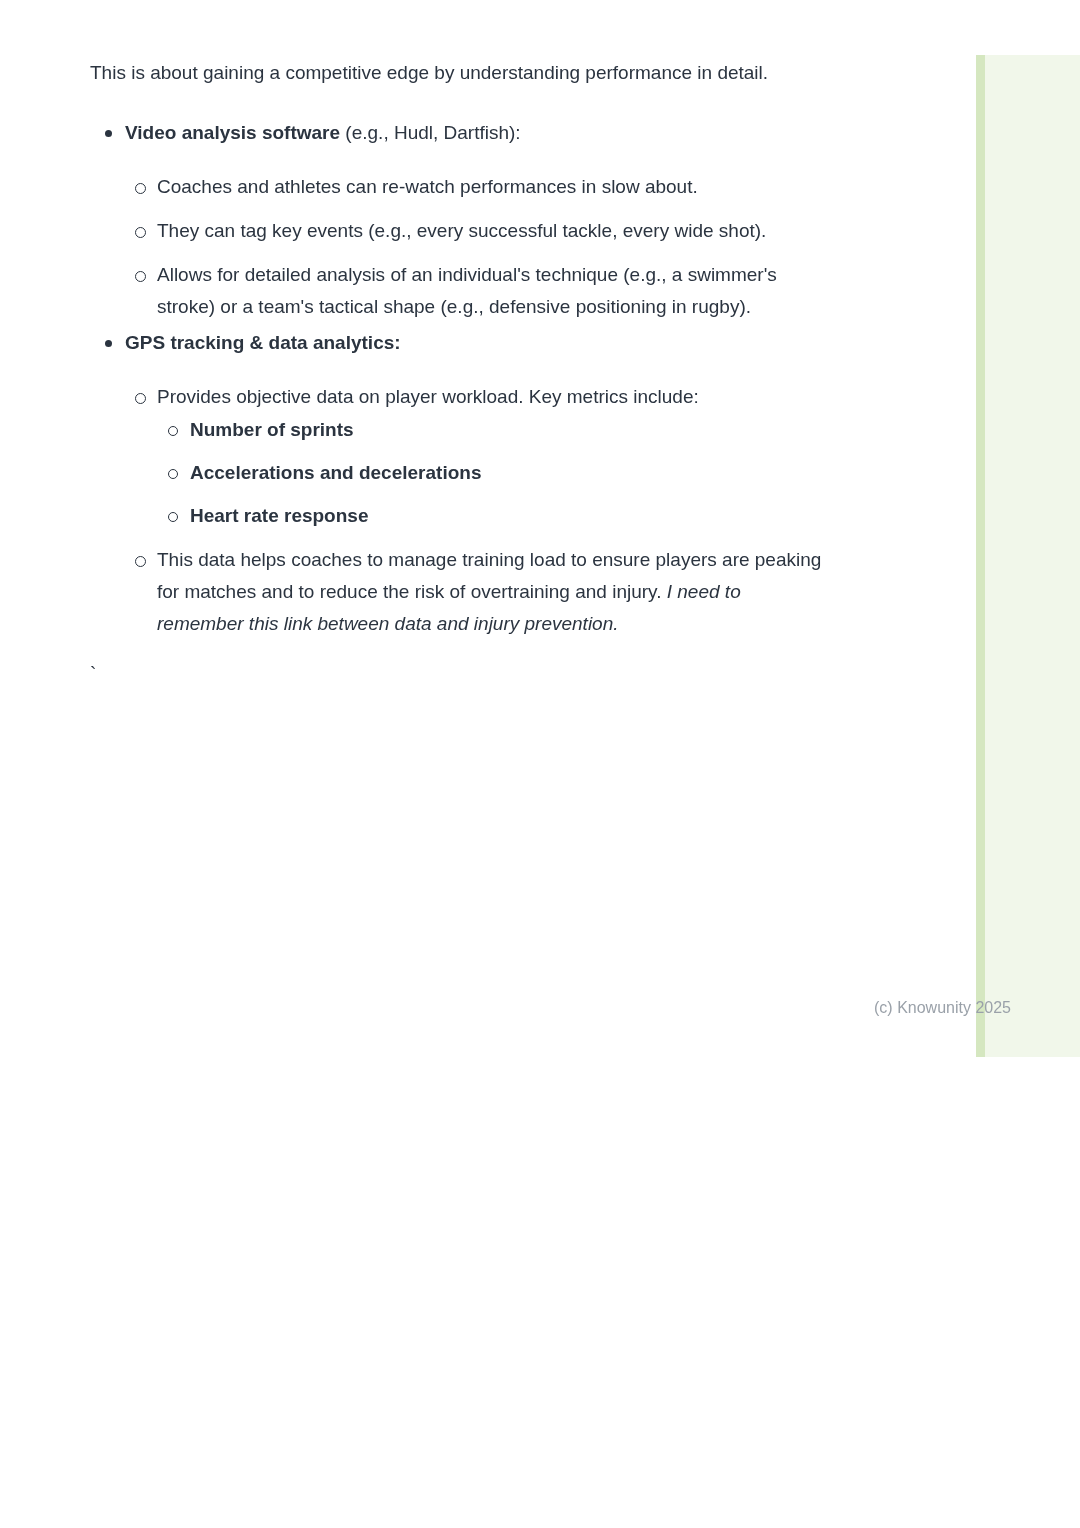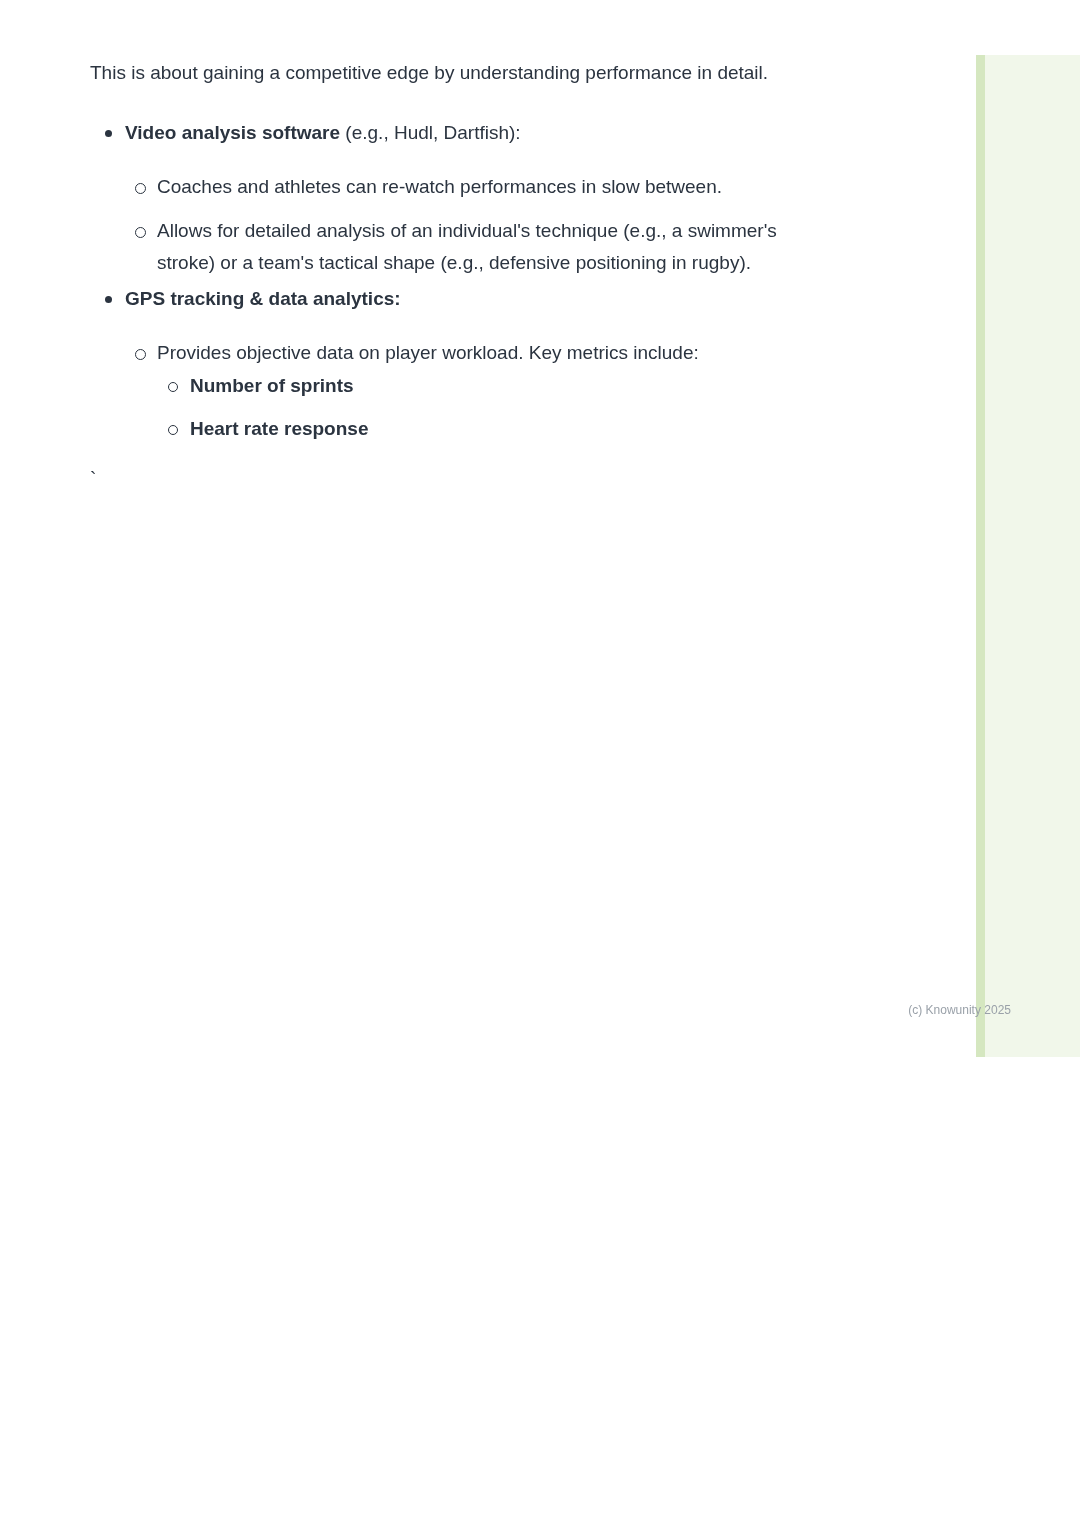--- a/index.html
+++ b/index.html
@@ -75,58 +75,61 @@
     border-radius: 50%;
     background: transparent;
   }
 
   .stray { margin-top: 18px; font-size: 19px; }
 
   .footer {
     position: absolute;
     right: 69px;
     bottom: 70px;
-    font-size: 12px;
+    font-size: 16px;
     color: #9aa1a9;
     z-index: 2;
   }
 </style>
 </head>
 <body>
 
 <div class="page">
 
   <div class="stripe"></div>
 
   <div class="content">
 
     <p class="intro">This is about gaining a competitive edge by understanding performance in detail.</p>
 
     <ul class="l1">
 
       <li>
         <div class="head"><span class="bold">Video analysis software</span><span> (e.g., Hudl, Dartfish):</span></div>
         <ul class="l2">
-          <li>Coaches and athletes can re-watch performances in slow between.</li>
+          <li>Coaches and athletes can re-watch performances in slow about.</li>
+          <li>They can tag key events (e.g., every successful tackle, every wide shot).</li>
           <li>Allows for detailed analysis of an individual's technique (e.g., a swimmer's stroke) or a team's tactical shape (e.g., defensive positioning in rugby).</li>
         </ul>
       </li>
 
       <li>
         <div class="head"><span class="bold">GPS tracking &amp; data analytics:</span><span></span></div>
         <ul class="l2">
 
           <li>
             <span>Provides objective data on player workload. Key metrics include:</span>
             <ul class="l3">
               <li><span class="bold">Number of sprints</span><span></span></li>
+              <li><span class="bold">Accelerations and decelerations</span><span></span></li>
               <li><span class="bold">Heart rate response</span><span></span></li>
             </ul>
           </li>
 
+          <li><span>This data helps coaches to manage training load to ensure players are peaking for matches and to reduce the risk of overtraining and injury. </span><span class="ital">I need to remember this link between data and injury prevention.</span></li>
 
         </ul>
       </li>
 
     </ul>
 
     <div class="stray">`</div>
 
   </div>
 

